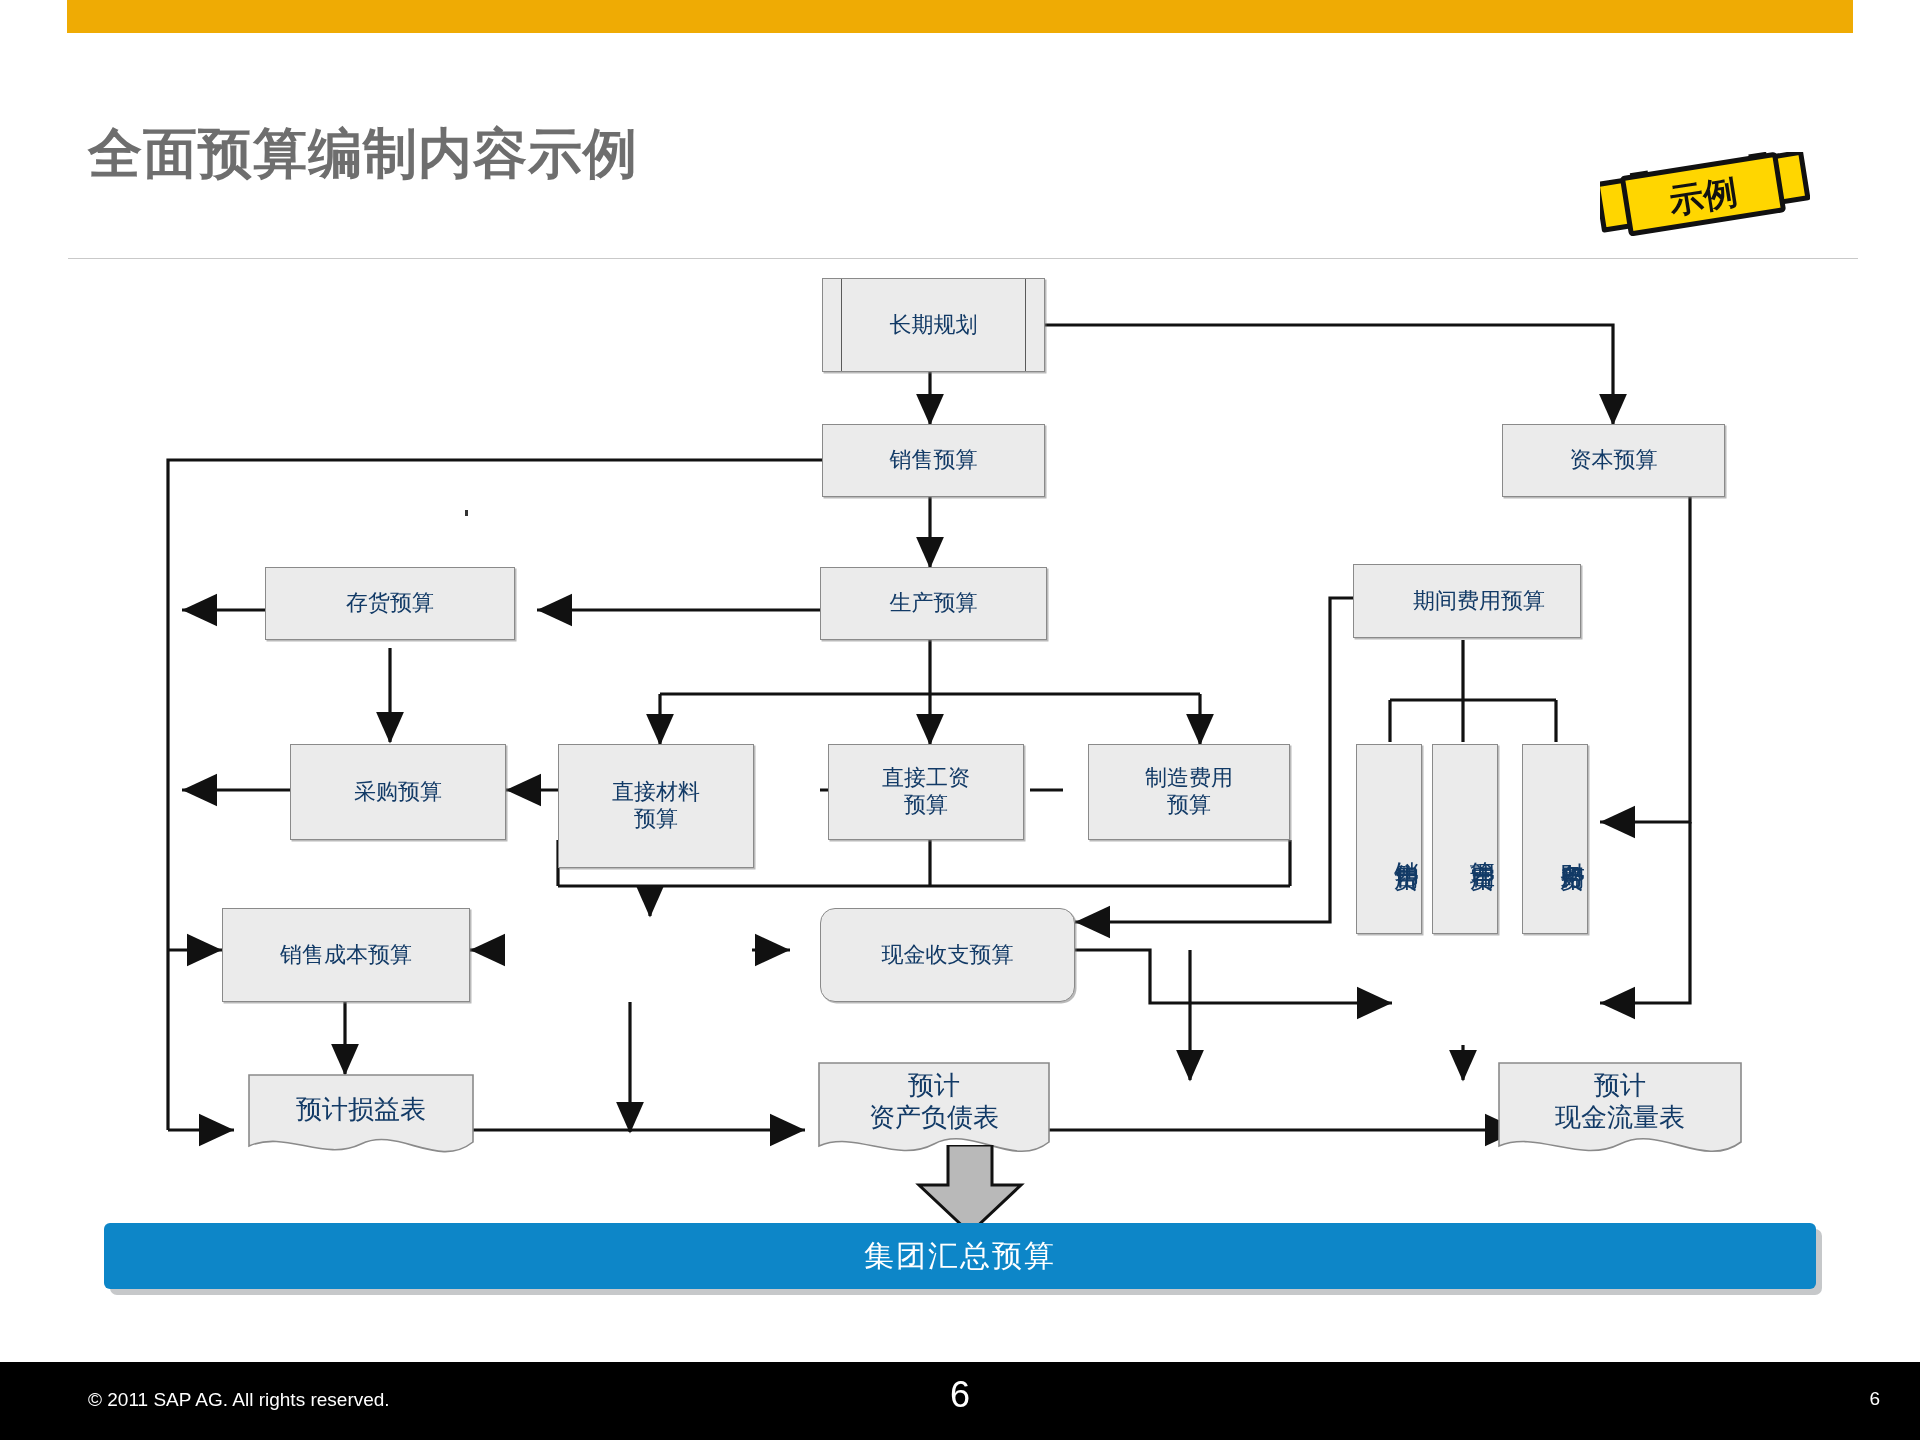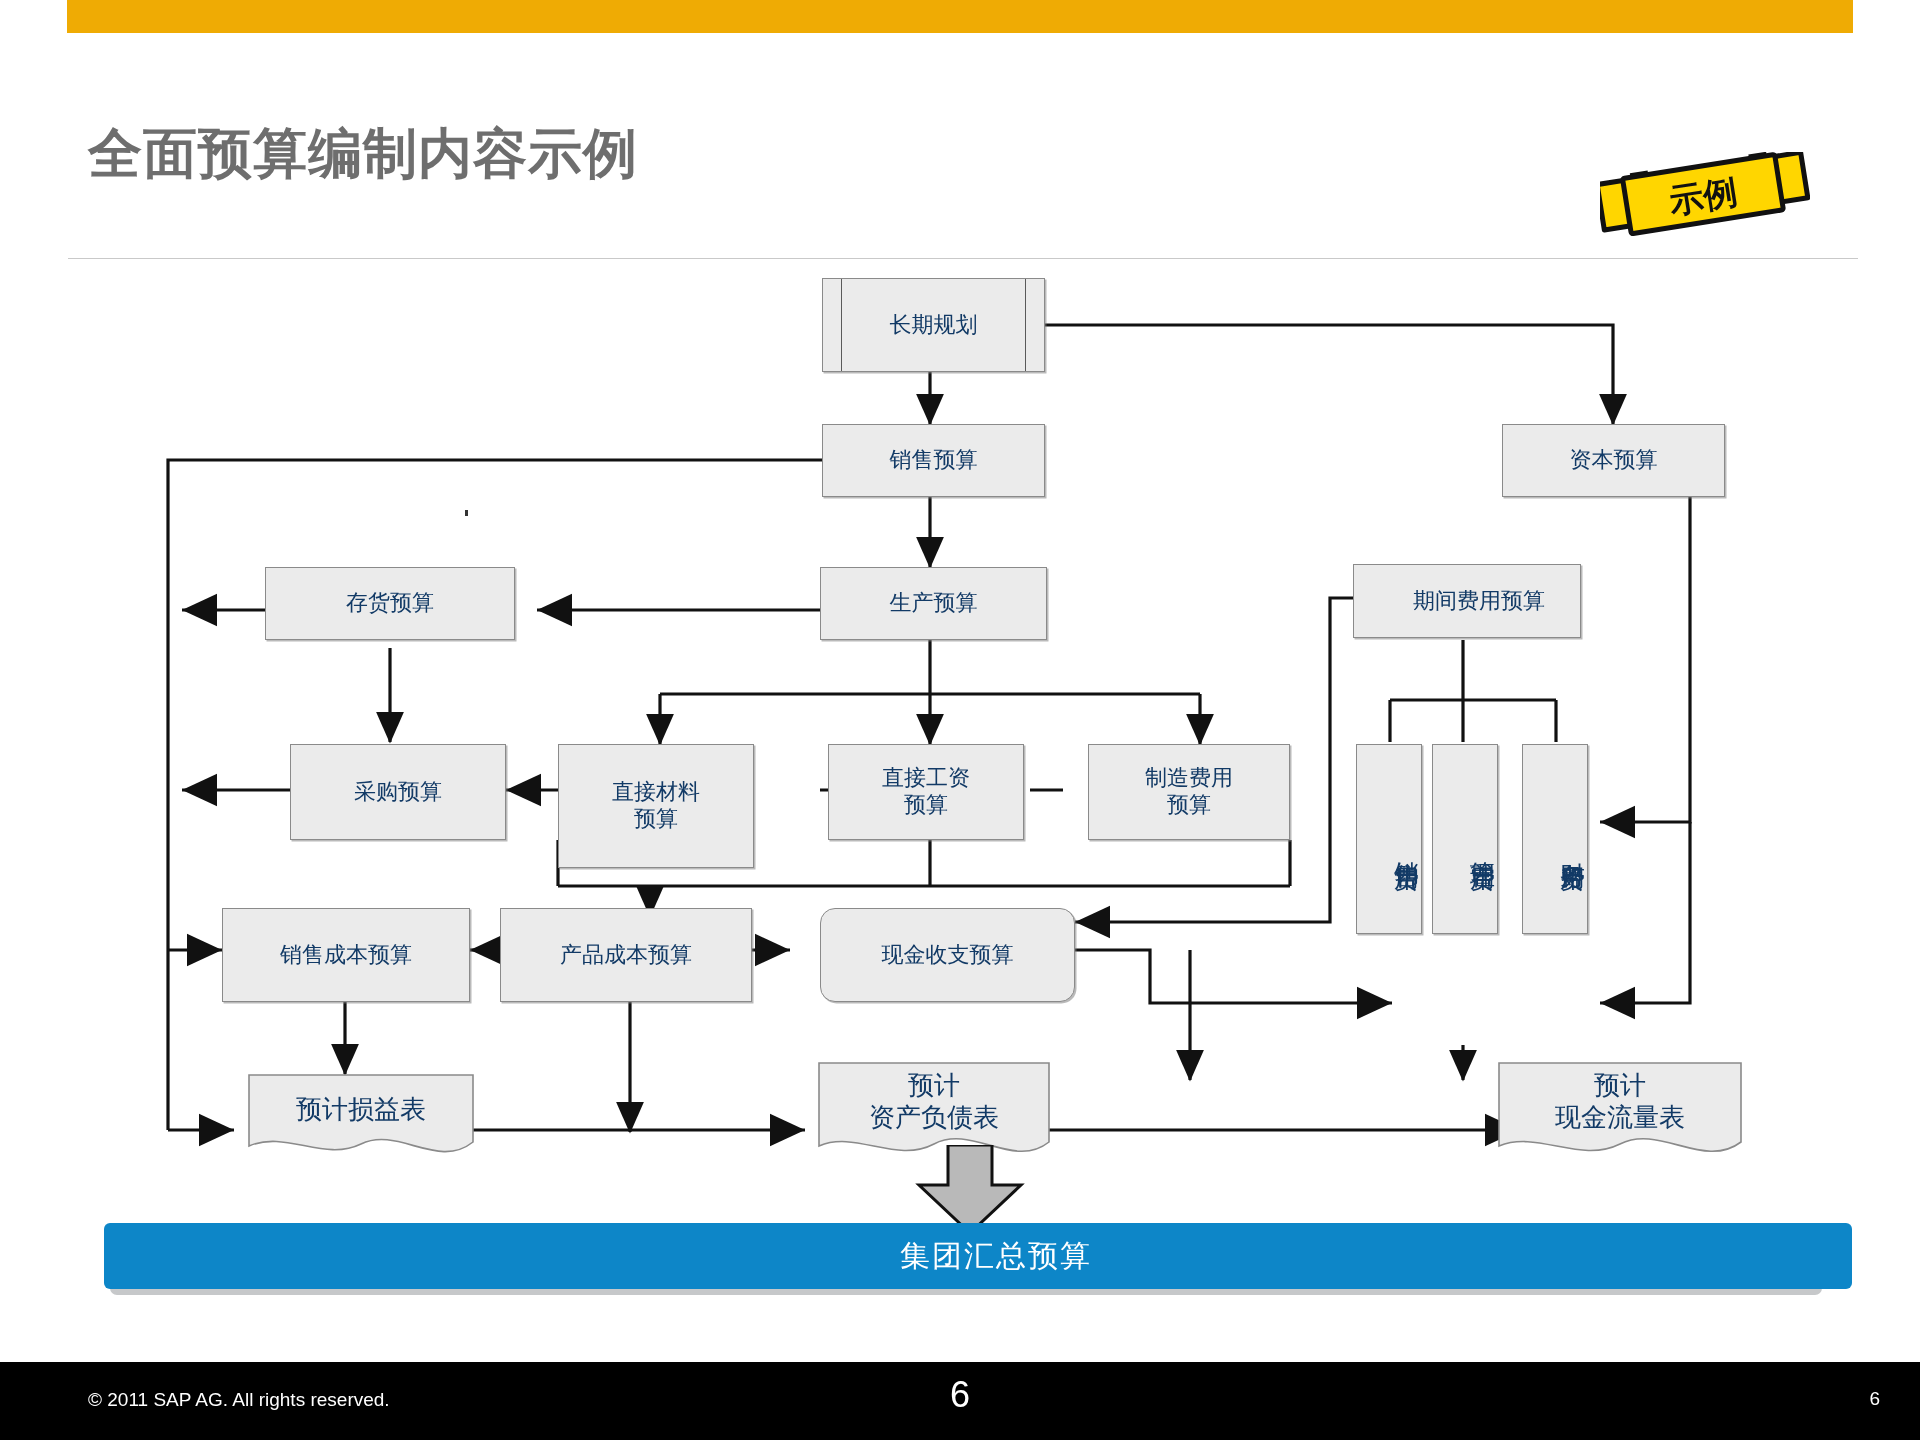--- a/index.html
+++ b/index.html
@@ -44,21 +44,21 @@
 
   
   #fat-arrow{position:absolute;left:915px;top:1145px;width:110px;height:90px;}
 
   
   #bluebar-shadow{position:absolute;left:110px;top:1229px;width:1712px;height:66px;
       background:#c6c8ca;border-radius:7px;}
   #bluebar{position:absolute;left:104px;top:1223px;width:1712px;height:66px;background:#0d86c8;
       border-radius:6px;display:flex;align-items:center;justify-content:center;
       color:#fff;font-size:30px;font-family:"Liberation Serif","DejaVu Serif",serif;
-      letter-spacing:2px;padding-left:36px;}
+      letter-spacing:2px;}
 
   
   #footer{position:absolute;left:0;bottom:0;width:1920px;height:78px;background:#000;color:#fff;}
   #copyright{position:absolute;left:88px;top:27px;font-size:19px;text-align:right;}
   #page-center{position:absolute;left:0;right:0;top:12px;text-align:center;font-size:36px;}
   #page-right{position:absolute;right:40px;top:26px;font-size:19px;}
 </style>
 </head>
 <body>
 
@@ -177,21 +177,20 @@
 预算</div>
 
   <div class="node vnode" style="left:1356px;top:744px;width:66px;height:190px;">销售费用</div>
 
   <div class="node vnode" style="left:1432px;top:744px;width:66px;height:190px;">管理费用</div>
 
   <div class="node vnode" style="left:1522px;top:744px;width:66px;height:190px;">财务费用</div>
 
   <div class="node" style="left:222px;top:908px;width:248px;height:94px;">销售成本预算</div>
 
-  <div class="node" style="left:500px;top:908px;width:252px;height:94px;">产品成本预算</div>
 
   <div class="node" style="left:820px;top:908px;width:255px;height:94px;border-radius:15px;">现金收支预算</div>
 
 
   <div class="doc" style="left:248px;top:1074px;width:226px;height:88px;">
     <svg width="226" height="88" viewBox="0 0 226 88" preserveAspectRatio="none">
       <path d="M1,1 H225 V68 C190,96 150,52 113,70 C76,88 38,56 1,72 Z" fill="#ebebeb" stroke="#8a8a8a" stroke-width="1.6"></path>
     </svg>
     <div class="doc-label">预计损益表</div>
   </div>

